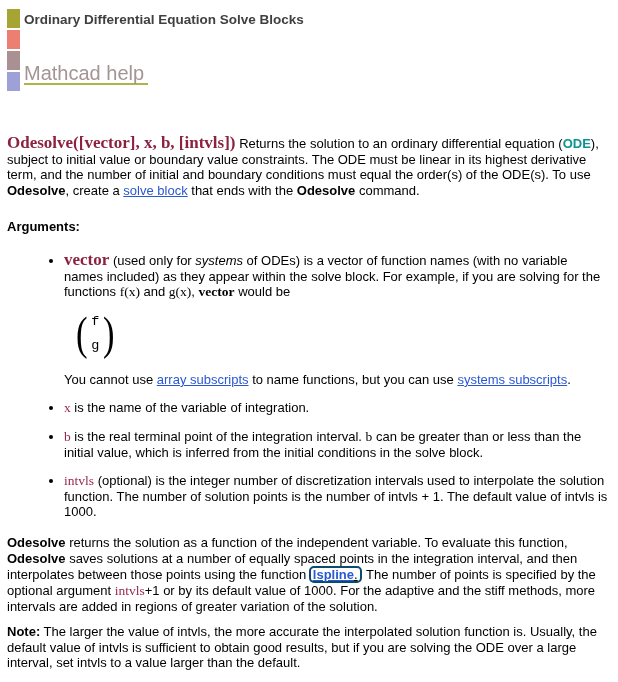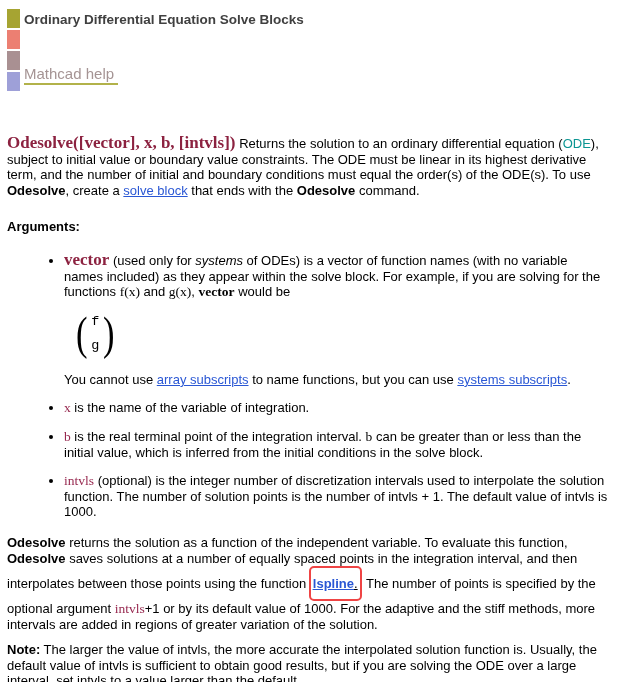--- a/index.html
+++ b/index.html
@@ -9,21 +9,21 @@
     font-size:13px;line-height:15.6px;color:#000000;
     -webkit-font-smoothing:antialiased;
   }
   .page{padding:8px 10px 0 7px;position:relative;}
 
   
   .header{position:relative;min-height:84px;}
   .squares{position:absolute;left:0;top:1px;display:flex;flex-direction:column;gap:2px;}
   .square{width:13px;height:19px;}
   .title{margin:0 0 0 17px;padding-top:4px;font-size:13.5px;font-weight:bold;color:#404040;}
-  .mathcad{display:inline-block;margin:23px 0 0 17px;font-size:15px;color:#a59494;
+  .mathcad{display:inline-block;margin:23px 0 0 17px;font-size:20px;color:#a59494;
     text-decoration:none;border-bottom:2px solid #b2b24a;padding:0 4px 1px 0;cursor:pointer;}
 
   
   p{margin:0;}
   .intro{margin-top:43px;width:600px;}
   .args-heading{margin-top:21px;font-weight:bold;}
   .returns{margin-top:15px;width:600px;}
   .note{margin-top:10px;width:600px;}
 
   
@@ -33,23 +33,23 @@
 
   
   .b{font-weight:bold;}
   .i{font-style:italic;}
   .serif{font-family:"Liberation Serif",serif;font-size:13.5px;}
   .serifb{font-family:"Liberation Serif",serif;font-size:13.5px;font-weight:bold;}
   .kw{font-family:"Liberation Serif",serif;font-size:13.5px;color:#97284f;}
   .kwb{font-family:"Liberation Serif",serif;font-size:17px;color:#8c2240;font-weight:bold;}
   a.link{color:#2a57d4;text-decoration:underline;cursor:pointer;}
   a.linkb{color:#2a57d4;font-weight:bold;text-decoration:underline;cursor:pointer;}
-  a.teal{color:#0b9592;font-weight:normal;text-decoration:none;cursor:pointer;}
-  .redbox{display:inline-block;border:2px solid #ef4444;border-radius:5px;
-    padding:9px 2px;margin:0 1px 0 -1px;line-height:13px;text-decoration:underline;}
+  a.teal{color:#0b9592;font-weight:bold;text-decoration:none;cursor:pointer;}
+  .redbox{display:inline-block;border:2px solid #0c4a6e;border-radius:5px;
+    padding:0 2px;margin:0 1px 0 -1px;line-height:13px;text-decoration:underline;}
 
   
   .vecgraphic{display:inline-flex;align-items:center;margin:10px 0 0 10px;height:48px;}
   .vec-paren{font-family:"Liberation Serif",serif;font-size:46px;line-height:46px;
     font-weight:400;transform:scaleX(0.75);}
   .vec-col{display:flex;flex-direction:column;justify-content:space-between;height:40px;
     padding:0 2px;font-family:"Liberation Mono",monospace;font-size:13.5px;text-align:center;}
 </style>
 </head>
 <body>

